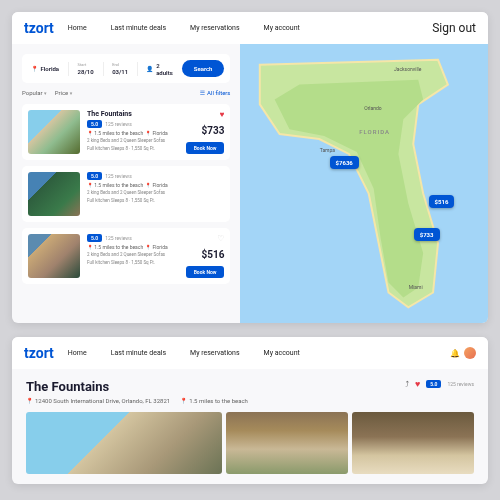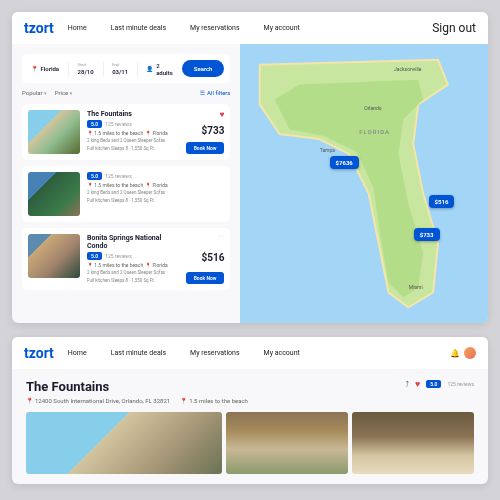--- a/index.html
+++ b/index.html
@@ -157,21 +157,20 @@
               </span>
           </div>
           <div class="amenity">2 king Beds and 2 Queen Sleeper Sofas</div>
           <div class="amenity">Full kitchen Sleeps 8 · 1,550 Sq Ft.</div>
         </div>
       </div>
 
       <div class="card">
         <div class="thumb thumb3"></div>
         <div class="cardinfo">
-          <div class="cardtitle">Bonita Springs National Condo</div>
           <div class="rating">
             <span class="badge">5.0</span>
             <span class="reviews">125 reviews</span>
           </div>
           <div class="loc">
             <span>
                 <span>📍</span>
                 <span>1.5 miles to the beach</span>
               </span>
             <span>

